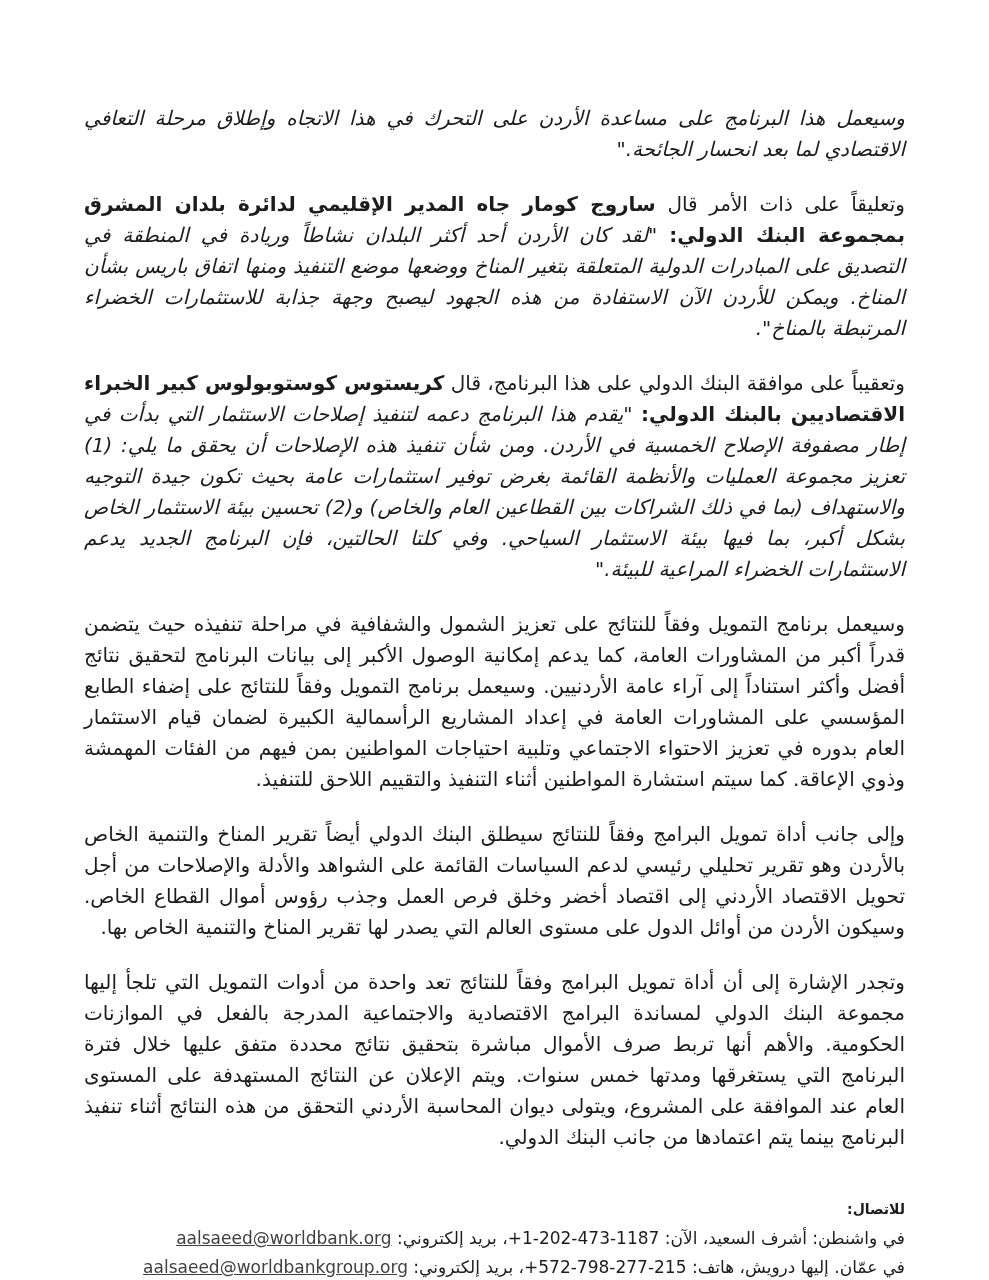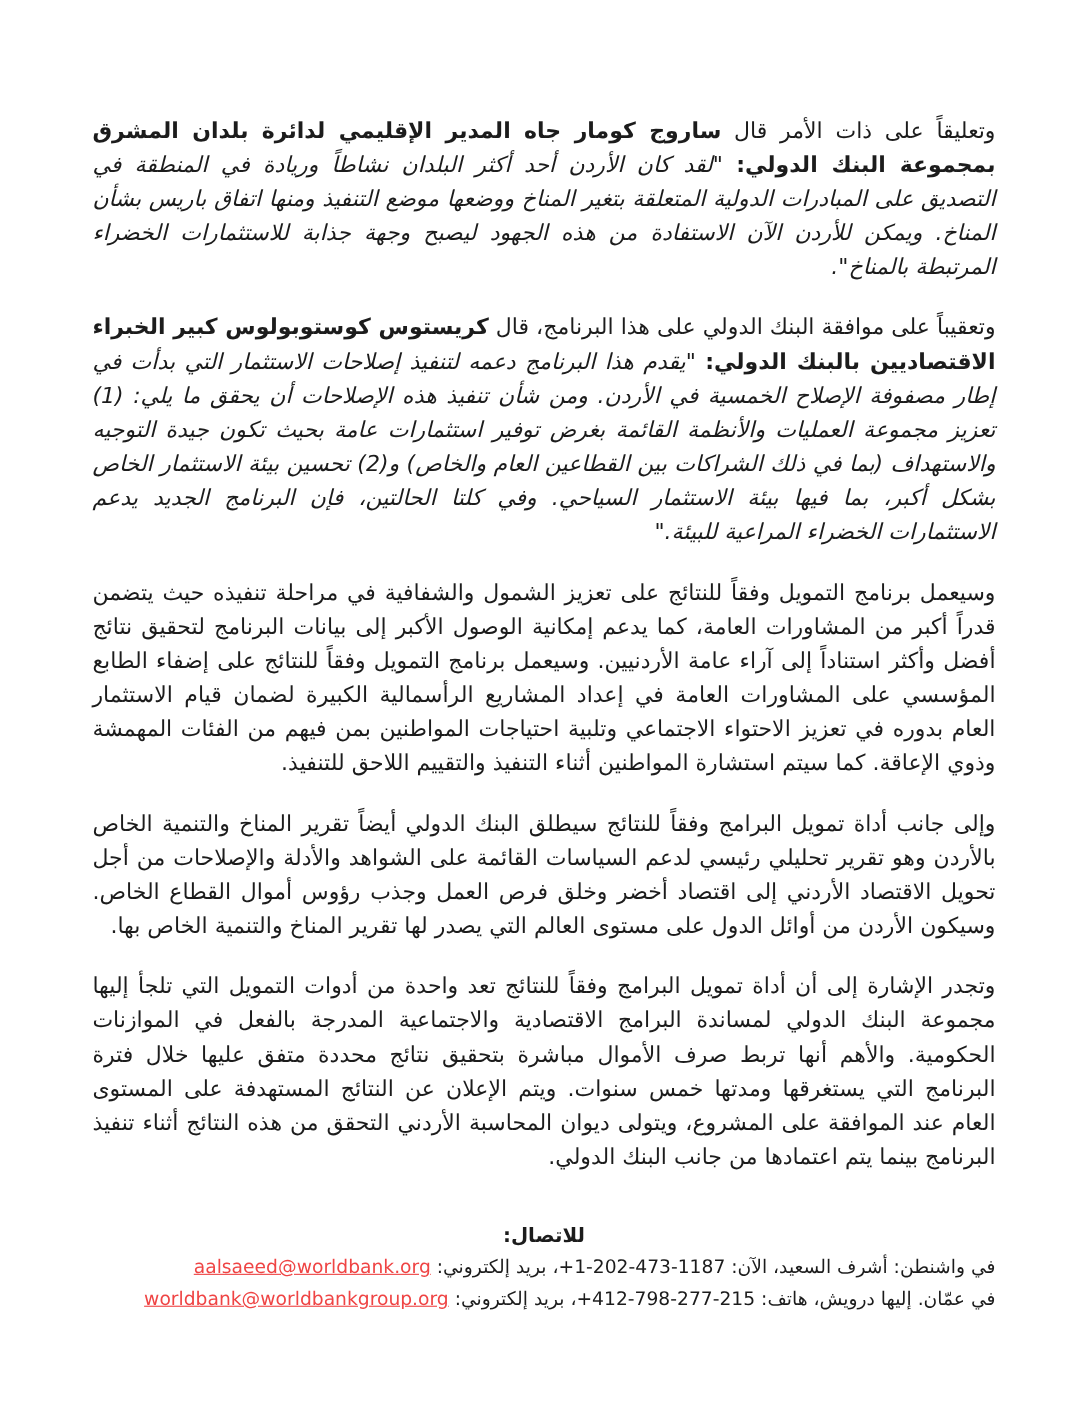--- a/index.html
+++ b/index.html
@@ -30,49 +30,49 @@
   .bold   { font-weight: 700; }
   .contact {
     margin-top: 42px;
     font-size: 17px;
     line-height: 29px;
     text-align: right;
   }
   .contact-heading {
     margin: 0;
     font-weight: 700;
-    font-size: 18px;
-    text-align: center;
+    font-size: 14px;
   }
   .contact-line { margin: 0; }
   .link {
-    color: #ef4444;
+    color: #404040;
     text-decoration: underline;
     cursor: pointer;
   }
   .phone { unicode-bidi: isolate; }
 </style>
 </head>
 <body>
 
 <div class="page">
 
+  <p class="para italic">وسيعمل هذا البرنامج على مساعدة الأردن على التحرك في هذا الاتجاه وإطلاق مرحلة التعافي الاقتصادي لما بعد انحسار الجائحة."</p>
 
   <p class="para"><span>وتعليقاً على ذات الأمر قال </span><span class="bold">ساروج كومار جاه المدير الإقليمي لدائرة بلدان المشرق بمجموعة البنك الدولي:</span> <span class="italic">"لقد كان الأردن أحد أكثر البلدان نشاطاً وريادة في المنطقة في التصديق على المبادرات الدولية المتعلقة بتغير المناخ ووضعها موضع التنفيذ ومنها اتفاق باريس بشأن المناخ. ويمكن للأردن الآن الاستفادة من هذه الجهود ليصبح وجهة جذابة للاستثمارات الخضراء المرتبطة بالمناخ".</span></p>
 
   <p class="para"><span>وتعقيباً على موافقة البنك الدولي على هذا البرنامج، قال </span><span class="bold">كريستوس كوستوبولوس كبير الخبراء الاقتصاديين بالبنك الدولي:</span> <span class="italic">"يقدم هذا البرنامج دعمه لتنفيذ إصلاحات الاستثمار التي بدأت في إطار مصفوفة الإصلاح الخمسية في الأردن. ومن شأن تنفيذ هذه الإصلاحات أن يحقق ما يلي: (1) تعزيز مجموعة العمليات والأنظمة القائمة بغرض توفير استثمارات عامة بحيث تكون جيدة التوجيه والاستهداف (بما في ذلك الشراكات بين القطاعين العام والخاص) و(2) تحسين بيئة الاستثمار الخاص بشكل أكبر، بما فيها بيئة الاستثمار السياحي. وفي كلتا الحالتين، فإن البرنامج الجديد يدعم الاستثمارات الخضراء المراعية للبيئة."</span></p>
 
   <p class="para">وسيعمل برنامج التمويل وفقاً للنتائج على تعزيز الشمول والشفافية في مراحلة تنفيذه حيث يتضمن قدراً أكبر من المشاورات العامة، كما يدعم إمكانية الوصول الأكبر إلى بيانات البرنامج لتحقيق نتائج أفضل وأكثر استناداً إلى آراء عامة الأردنيين. وسيعمل برنامج التمويل وفقاً للنتائج على إضفاء الطابع المؤسسي على المشاورات العامة في إعداد المشاريع الرأسمالية الكبيرة لضمان قيام الاستثمار العام بدوره في تعزيز الاحتواء الاجتماعي وتلبية احتياجات المواطنين بمن فيهم من الفئات المهمشة وذوي الإعاقة. كما سيتم استشارة المواطنين أثناء التنفيذ والتقييم اللاحق للتنفيذ.</p>
 
   <p class="para">وإلى جانب أداة تمويل البرامج وفقاً للنتائج سيطلق البنك الدولي أيضاً تقرير المناخ والتنمية الخاص بالأردن وهو تقرير تحليلي رئيسي لدعم السياسات القائمة على الشواهد والأدلة والإصلاحات من أجل تحويل الاقتصاد الأردني إلى اقتصاد أخضر وخلق فرص العمل وجذب رؤوس أموال القطاع الخاص. وسيكون الأردن من أوائل الدول على مستوى العالم التي يصدر لها تقرير المناخ والتنمية الخاص بها.</p>
 
   <p class="para">وتجدر الإشارة إلى أن أداة تمويل البرامج وفقاً للنتائج تعد واحدة من أدوات التمويل التي تلجأ إليها مجموعة البنك الدولي لمساندة البرامج الاقتصادية والاجتماعية المدرجة بالفعل في الموازنات الحكومية. والأهم أنها تربط صرف الأموال مباشرة بتحقيق نتائج محددة متفق عليها خلال فترة البرنامج التي يستغرقها ومدتها خمس سنوات. ويتم الإعلان عن النتائج المستهدفة على المستوى العام عند الموافقة على المشروع، ويتولى ديوان المحاسبة الأردني التحقق من هذه النتائج أثناء تنفيذ البرنامج بينما يتم اعتمادها من جانب البنك الدولي.</p>
 
   <div class="contact">
     <p class="contact-heading">للاتصال:</p>
 
     <p class="contact-line"><span>في واشنطن: أشرف السعيد، الآن: </span><span class="phone" dir="ltr">+1-202-473-1187</span><span>، بريد إلكتروني: </span><a class="link" dir="ltr">aalsaeed@worldbank.org</a></p>
 
-    <p class="contact-line"><span>في عمّان. إليها درويش، هاتف: </span><span class="phone" dir="ltr">+412-798-277-215</span><span>، بريد إلكتروني: </span><a class="link" dir="ltr">worldbank@worldbankgroup.org</a></p>
+    <p class="contact-line"><span>في عمّان. إليها درويش، هاتف: </span><span class="phone" dir="ltr">+572-798-277-215</span><span>، بريد إلكتروني: </span><a class="link" dir="ltr">aalsaeed@worldbankgroup.org</a></p>
 
   </div>
 
 </div>
 
 </body></html>

